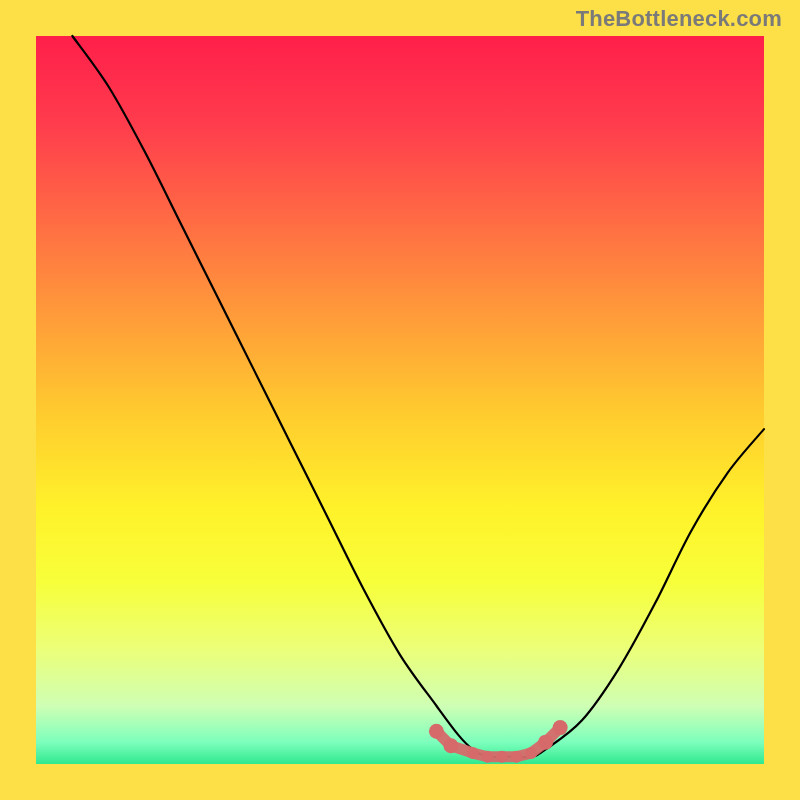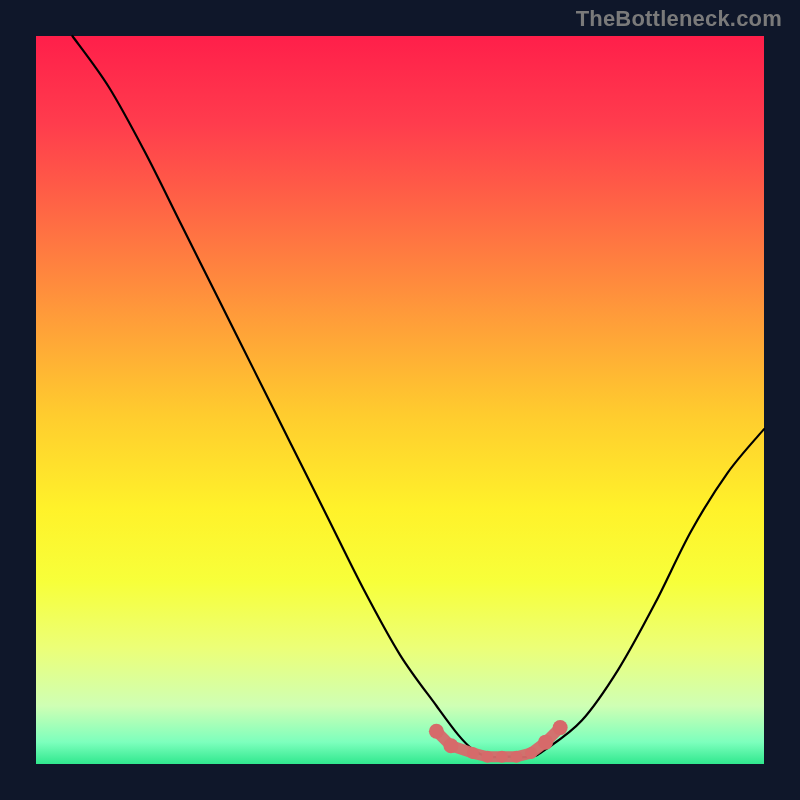--- a/index.html
+++ b/index.html
@@ -10,21 +10,21 @@
     background: #000000;
     overflow: hidden;
     font-family: Arial, Helvetica, sans-serif;
   }
   .frame {
     position: absolute;
     top: 0;
     left: 0;
     width: 800px;
     height: 800px;
-    background: #0f172a;
+    background: #fde047;
   }
   .plot {
     position: absolute;
     
     top: 36px;
     left: 36px;
     width: 728px;
     height: 728px;
     background: linear-gradient(
       to bottom,

